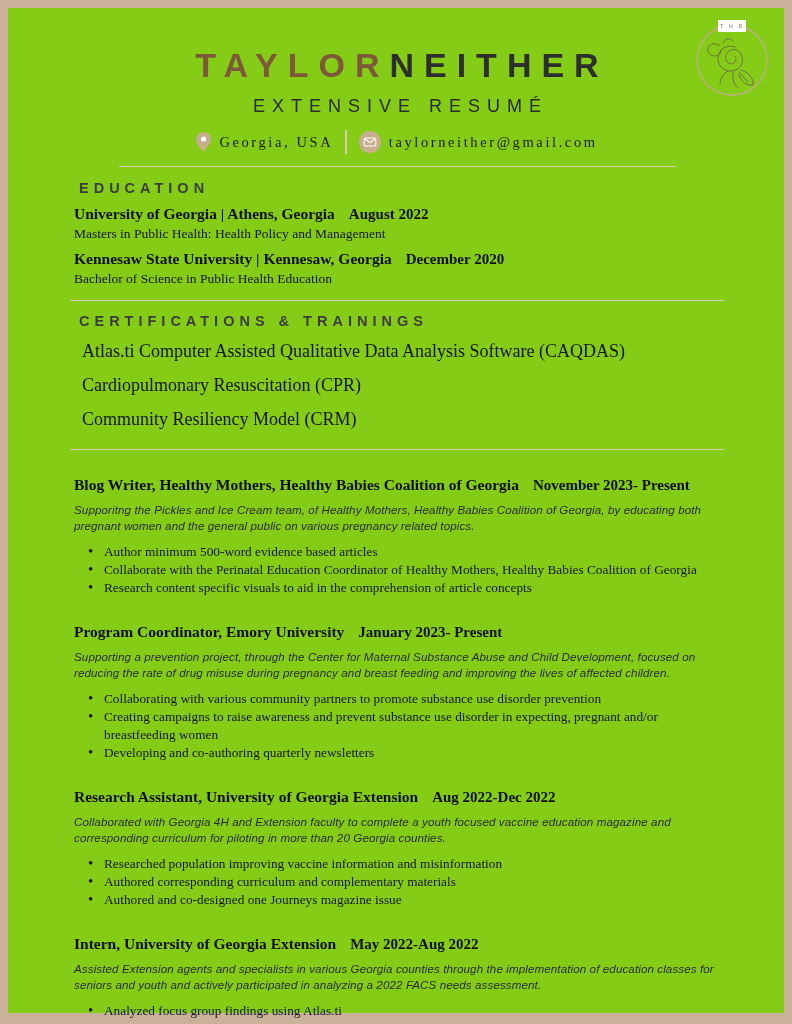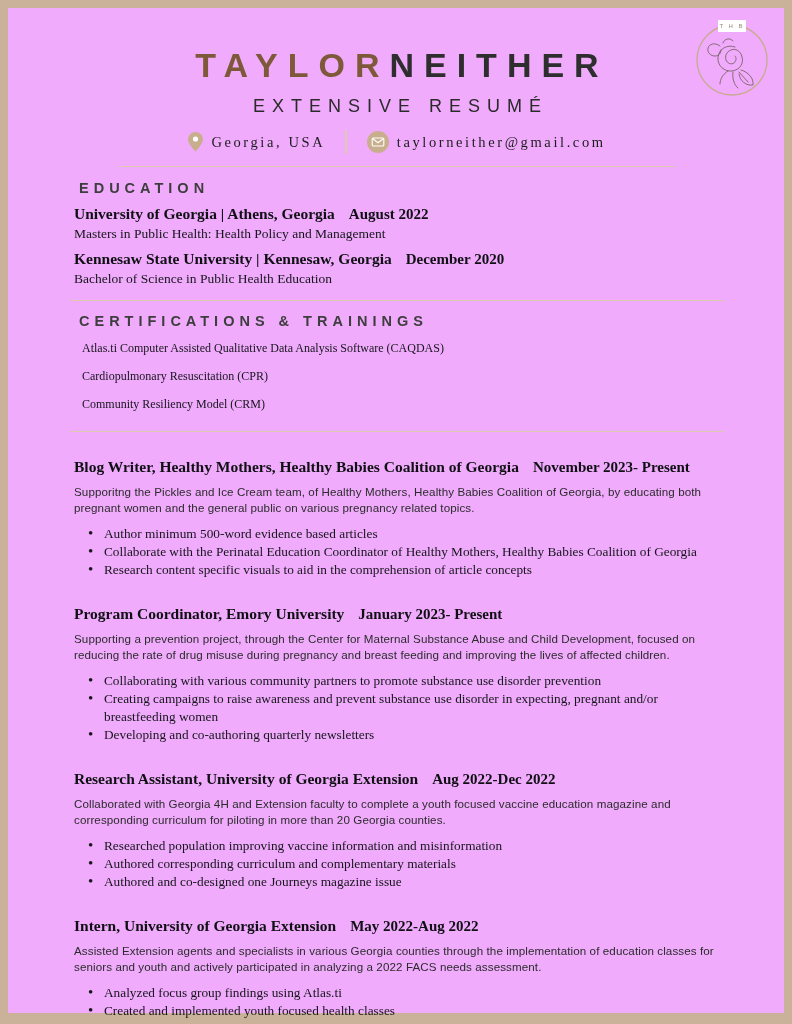--- a/index.html
+++ b/index.html
@@ -8,32 +8,32 @@
     --accent_brown:#7d5939;
     --dark:#2e2e2e;
     --heading_gray:#3d3d3d;
     --icon_tan:#c9ae8e;
     --body_black:#15151a;
   }
   *{margin:0;padding:0;box-sizing:border-box;}
   html,body{width:792px;height:1024px;overflow:hidden;}
   body{background:var(--frame);font-family:"Liberation Serif",serif;color:var(--body_black);}
   .frame{width:792px;height:1024px;padding:8px 8px 11px 8px;}
-  .sheet{position:relative;background:#f0abfc;width:100%;height:100%;padding:30px 64px 17px 66px;}
+  .sheet{position:relative;background:#84cc16;width:100%;height:100%;padding:30px 64px 17px 66px;}
 
   
   .logo{position:absolute;top:8px;right:12px;width:80px;height:84px;}
 
   
   .name{ text-align:center;font-family:"Liberation Sans",sans-serif;font-weight:bold;
          font-size:34px;letter-spacing:10px;color:var(--dark);padding-left:10px;margin-top:8px;white-space:nowrap;}
   .name .first{color:var(--accent_brown);}
   .subtitle{text-align:center;font-family:"Liberation Sans",sans-serif;font-size:18px;
             letter-spacing:7px;color:#2a2a2a;margin-top:11px;padding-left:7px;}
-  .contact{display:flex;align-items:center;justify-content:center;gap:20px;margin-top:13px;}
+  .contact{display:flex;align-items:center;justify-content:center;gap:12px;margin-top:13px;}
   .contact-item{display:flex;align-items:center;gap:8px;font-size:14.5px;letter-spacing:2.6px;color:#1c1c1c;}
   .vsep{width:1.5px;height:24px;background:var(--divider);}
   .pin-svg{width:15px;height:20px;display:block;}
   .env-svg{width:22px;height:22px;display:block;}
 
   .rule{border:none;border-top:1.5px solid var(--divider);}
   .rule.contact-rule{width:557px;margin:12px auto 0 auto;}
   .rule.section-rule{margin:13px -4px 0 -4px;}
 
   .section-title{text-align:left;font-family:"Liberation Sans",sans-serif;font-weight:bold;
@@ -45,27 +45,27 @@
   
   .edu-item{margin-top:9px;}
   .edu-item.second{margin-top:8px;}
   .row{display:flex;justify-content:flex-start;align-items:baseline;}
   .inst{font-weight:bold;font-size:15.5px;color:#101014;}
   .date{font-weight:bold;font-size:15px;color:#101014;white-space:nowrap;padding-left:14px;}
   .degree{font-size:13.5px;margin-top:3px;color:#15151a;}
 
   
   .cert-list{list-style:none;margin-top:5px;}
-  .cert-list li{font-size:12px;padding:6.5px 0 6.5px 8px;}
+  .cert-list li{font-size:18px;padding:6.5px 0 6.5px 8px;}
 
   
   .job{margin-top:26px;}
   .job + .job{}
   .role{font-weight:bold;font-size:15.5px;color:#101014;}
-  .summary{font-family:"Liberation Sans",sans-serif;font-size:11.6px;
+  .summary{font-family:"Liberation Sans",sans-serif;font-style:italic;font-size:11.6px;
            line-height:16px;color:#2b2b2b;margin-top:8px;max-width:645px;letter-spacing:0.1px;}
   .bullets{list-style:none;margin-top:9px;}
   .bullets li{font-size:13.3px;line-height:18px;padding-left:30px;position:relative;max-width:640px;}
   .bullets li::before{content:"•";position:absolute;left:14px;top:-1px;font-size:15px;}
 </style>
 </head>
 <body>
 
 <div class="frame">
   <div class="sheet">

